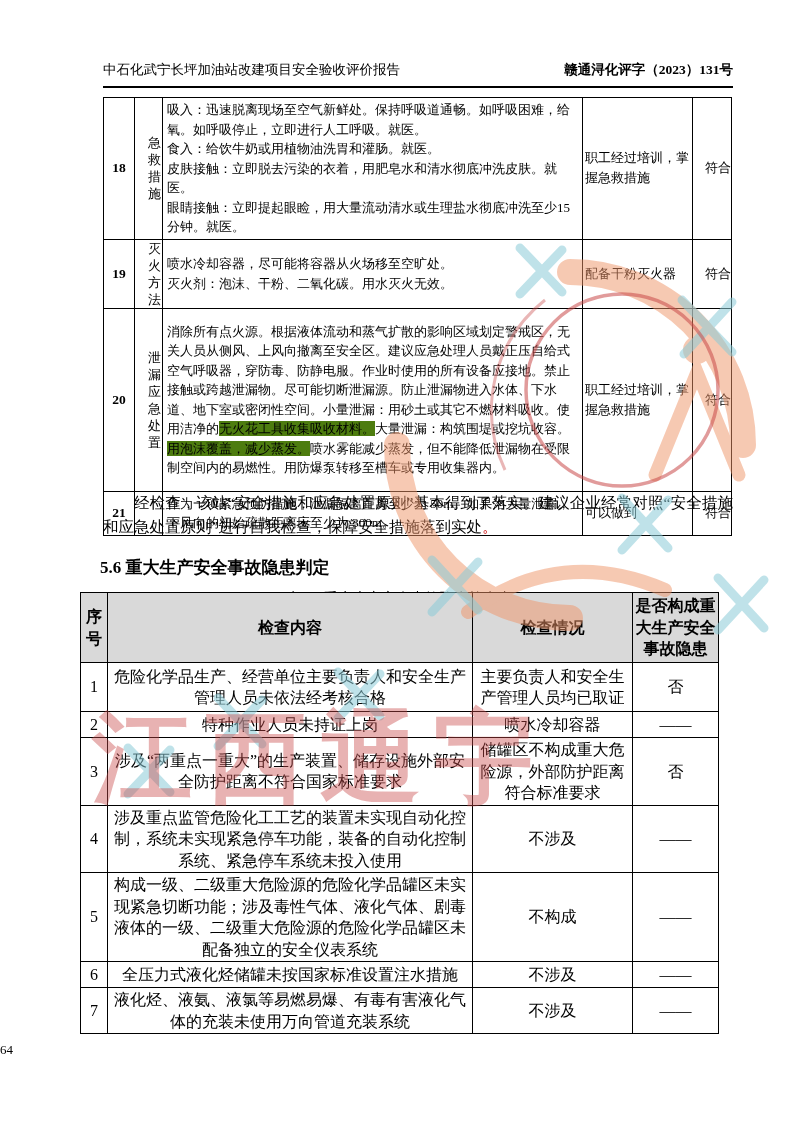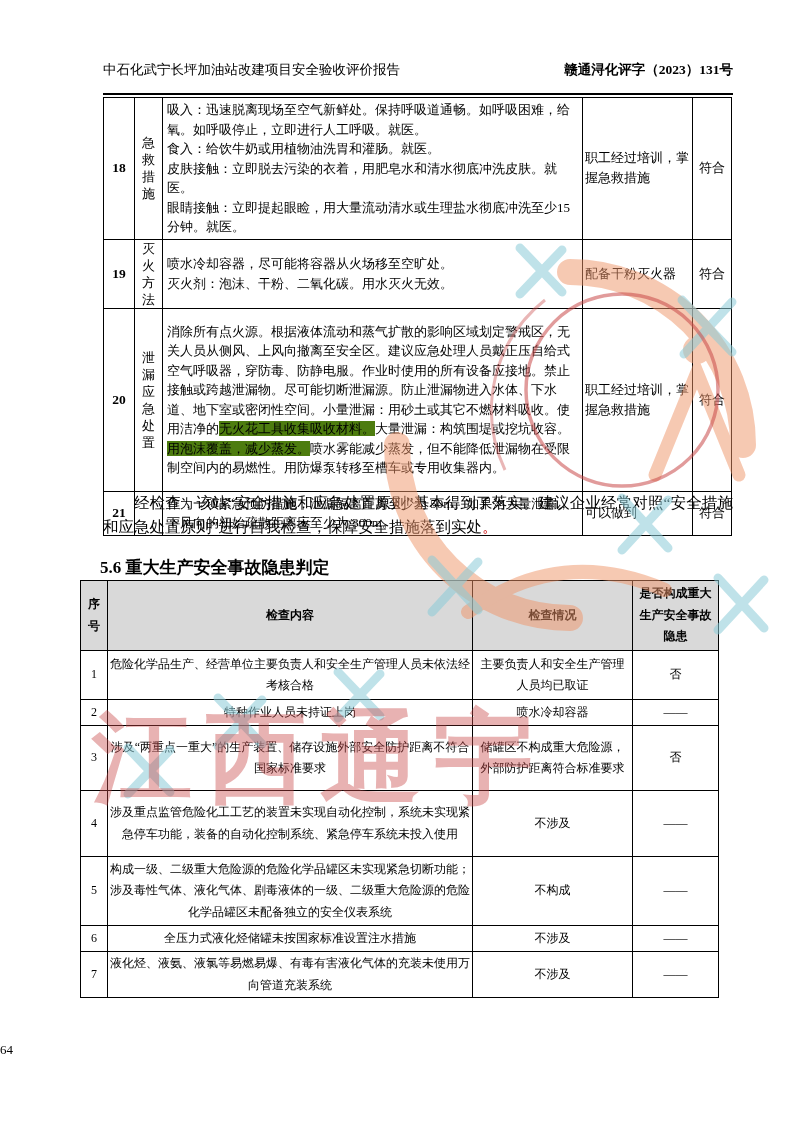--- a/index.html
+++ b/index.html
@@ -5,44 +5,44 @@
   * { margin:0; padding:0; box-sizing:border-box; }
   html,body { background:#ffffff; }
   .page {
     position:relative; width:793px; height:1122px; background:#fff;
     font-family:"Liberation Serif", serif; color:#000; overflow:hidden;
   }
   
   .hdr {
     position:absolute; top:61px; left:103px; width:630px;
     display:flex; justify-content:space-between; align-items:flex-end;
-    border-bottom:2px solid #000; padding-bottom:14px; font-size:13.5px;
+    border-bottom:2px solid #000; padding-bottom:7px; font-size:13.5px;
   }
   .hdr .right { font-weight:bold; }
   
   table { border-collapse:collapse; table-layout:fixed; }
   .t1 { position:absolute; top:97px; left:103px; width:628px; font-size:13px; }
   .t1 td { border:1.5px solid #000; vertical-align:middle; }
   .t1 .no  { text-align:center; font-weight:bold; font-size:13.5px; }
-  .t1 .lbl { text-align:center; line-height:17px; padding:0 1px; }
+  .t1 .lbl { text-align:right; line-height:17px; padding:0 1px; }
   .t1 .cnt { padding:2px 4px; line-height:19.5px; text-align:left; }
   .t1 .sit { text-align:left; line-height:20px; padding:0 2px; }
-  .t1 .con { text-align:center; }
+  .t1 .con { text-align:right; }
   .hl { background:#4d7c0f; }
   
   .para {
     position:absolute; top:491px; left:103px; width:630px;
     font-size:15.5px; line-height:24px; text-indent:2em; text-align:justify;
   }
   .red { color:#cc0000; }
   
   .sec { position:absolute; top:556px; left:100px; font-size:17px; font-weight:bold; }
   .cap { position:absolute; top:589px; left:80px; width:638px; text-align:center; font-weight:normal; font-size:14.5px; }
   
-  .t2 { position:absolute; top:580px; left:80px; width:638px; font-size:12px; }
+  .t2 { position:absolute; top:592px; left:80px; width:638px; font-size:16px; }
   .t2 th, .t2 td { border:1.5px solid #000; text-align:center; vertical-align:middle; line-height:21.5px; padding:1px 2px; }
   .t2 th { background:#d9d9d9; font-weight:bold; }
   
   .ftr { position:absolute; top:1042px; left:0; width:100%; text-align:left; font-size:13px; }
   
   .wm { position:absolute; inset:0; pointer-events:none; z-index:5; }
 </style>
 </head>
 <body>
 

